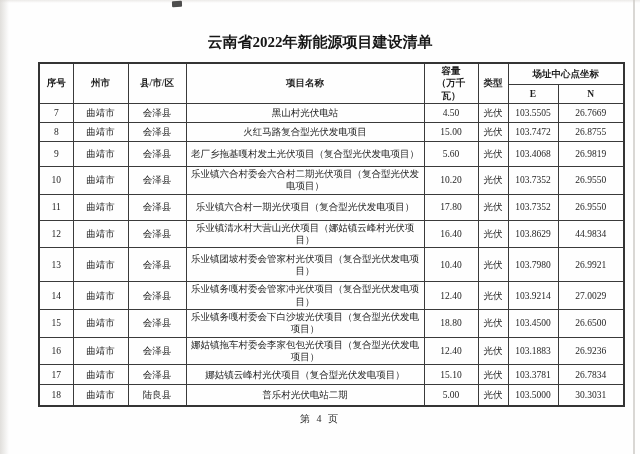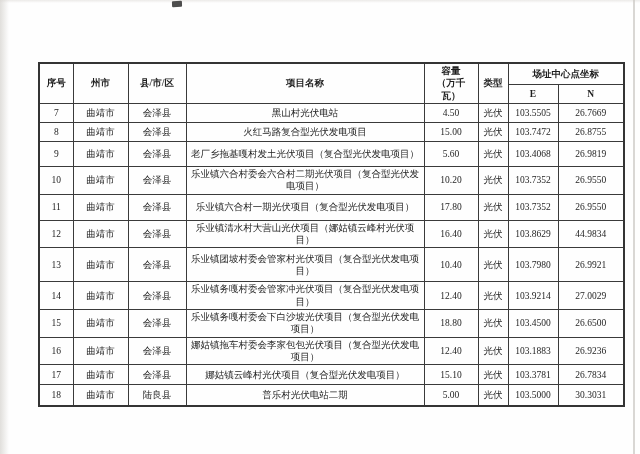--- a/index.html
+++ b/index.html
@@ -85,20 +85,21 @@
 </style>
 </head>
 <body>
 
 <div class="page">
   <div class="edge-top"></div>
   <div class="edge-left"></div>
   <div class="edge-right"></div>
   <div class="artifact-mark"></div>
 
+  <h1 class="title">云南省2022年新能源项目建设清单</h1>
 
   <table class="list">
     <colgroup>
       <col class="c-no">
         <col class="c-city">
         <col class="c-county">
         <col class="c-name">
       <col class="c-cap">
         <col class="c-type">
         <col class="c-e">
@@ -239,13 +240,14 @@
           <td>陆良县</td>
           <td>普乐村光伏电站二期</td>
           <td>5.00</td>
           <td>光伏</td>
           <td>103.5000</td>
           <td>30.3031</td>
         </tr>
       </tbody>
   </table>
 
+  <div class="footer">第 4 页</div>
 </div>
 
 </body></html>

